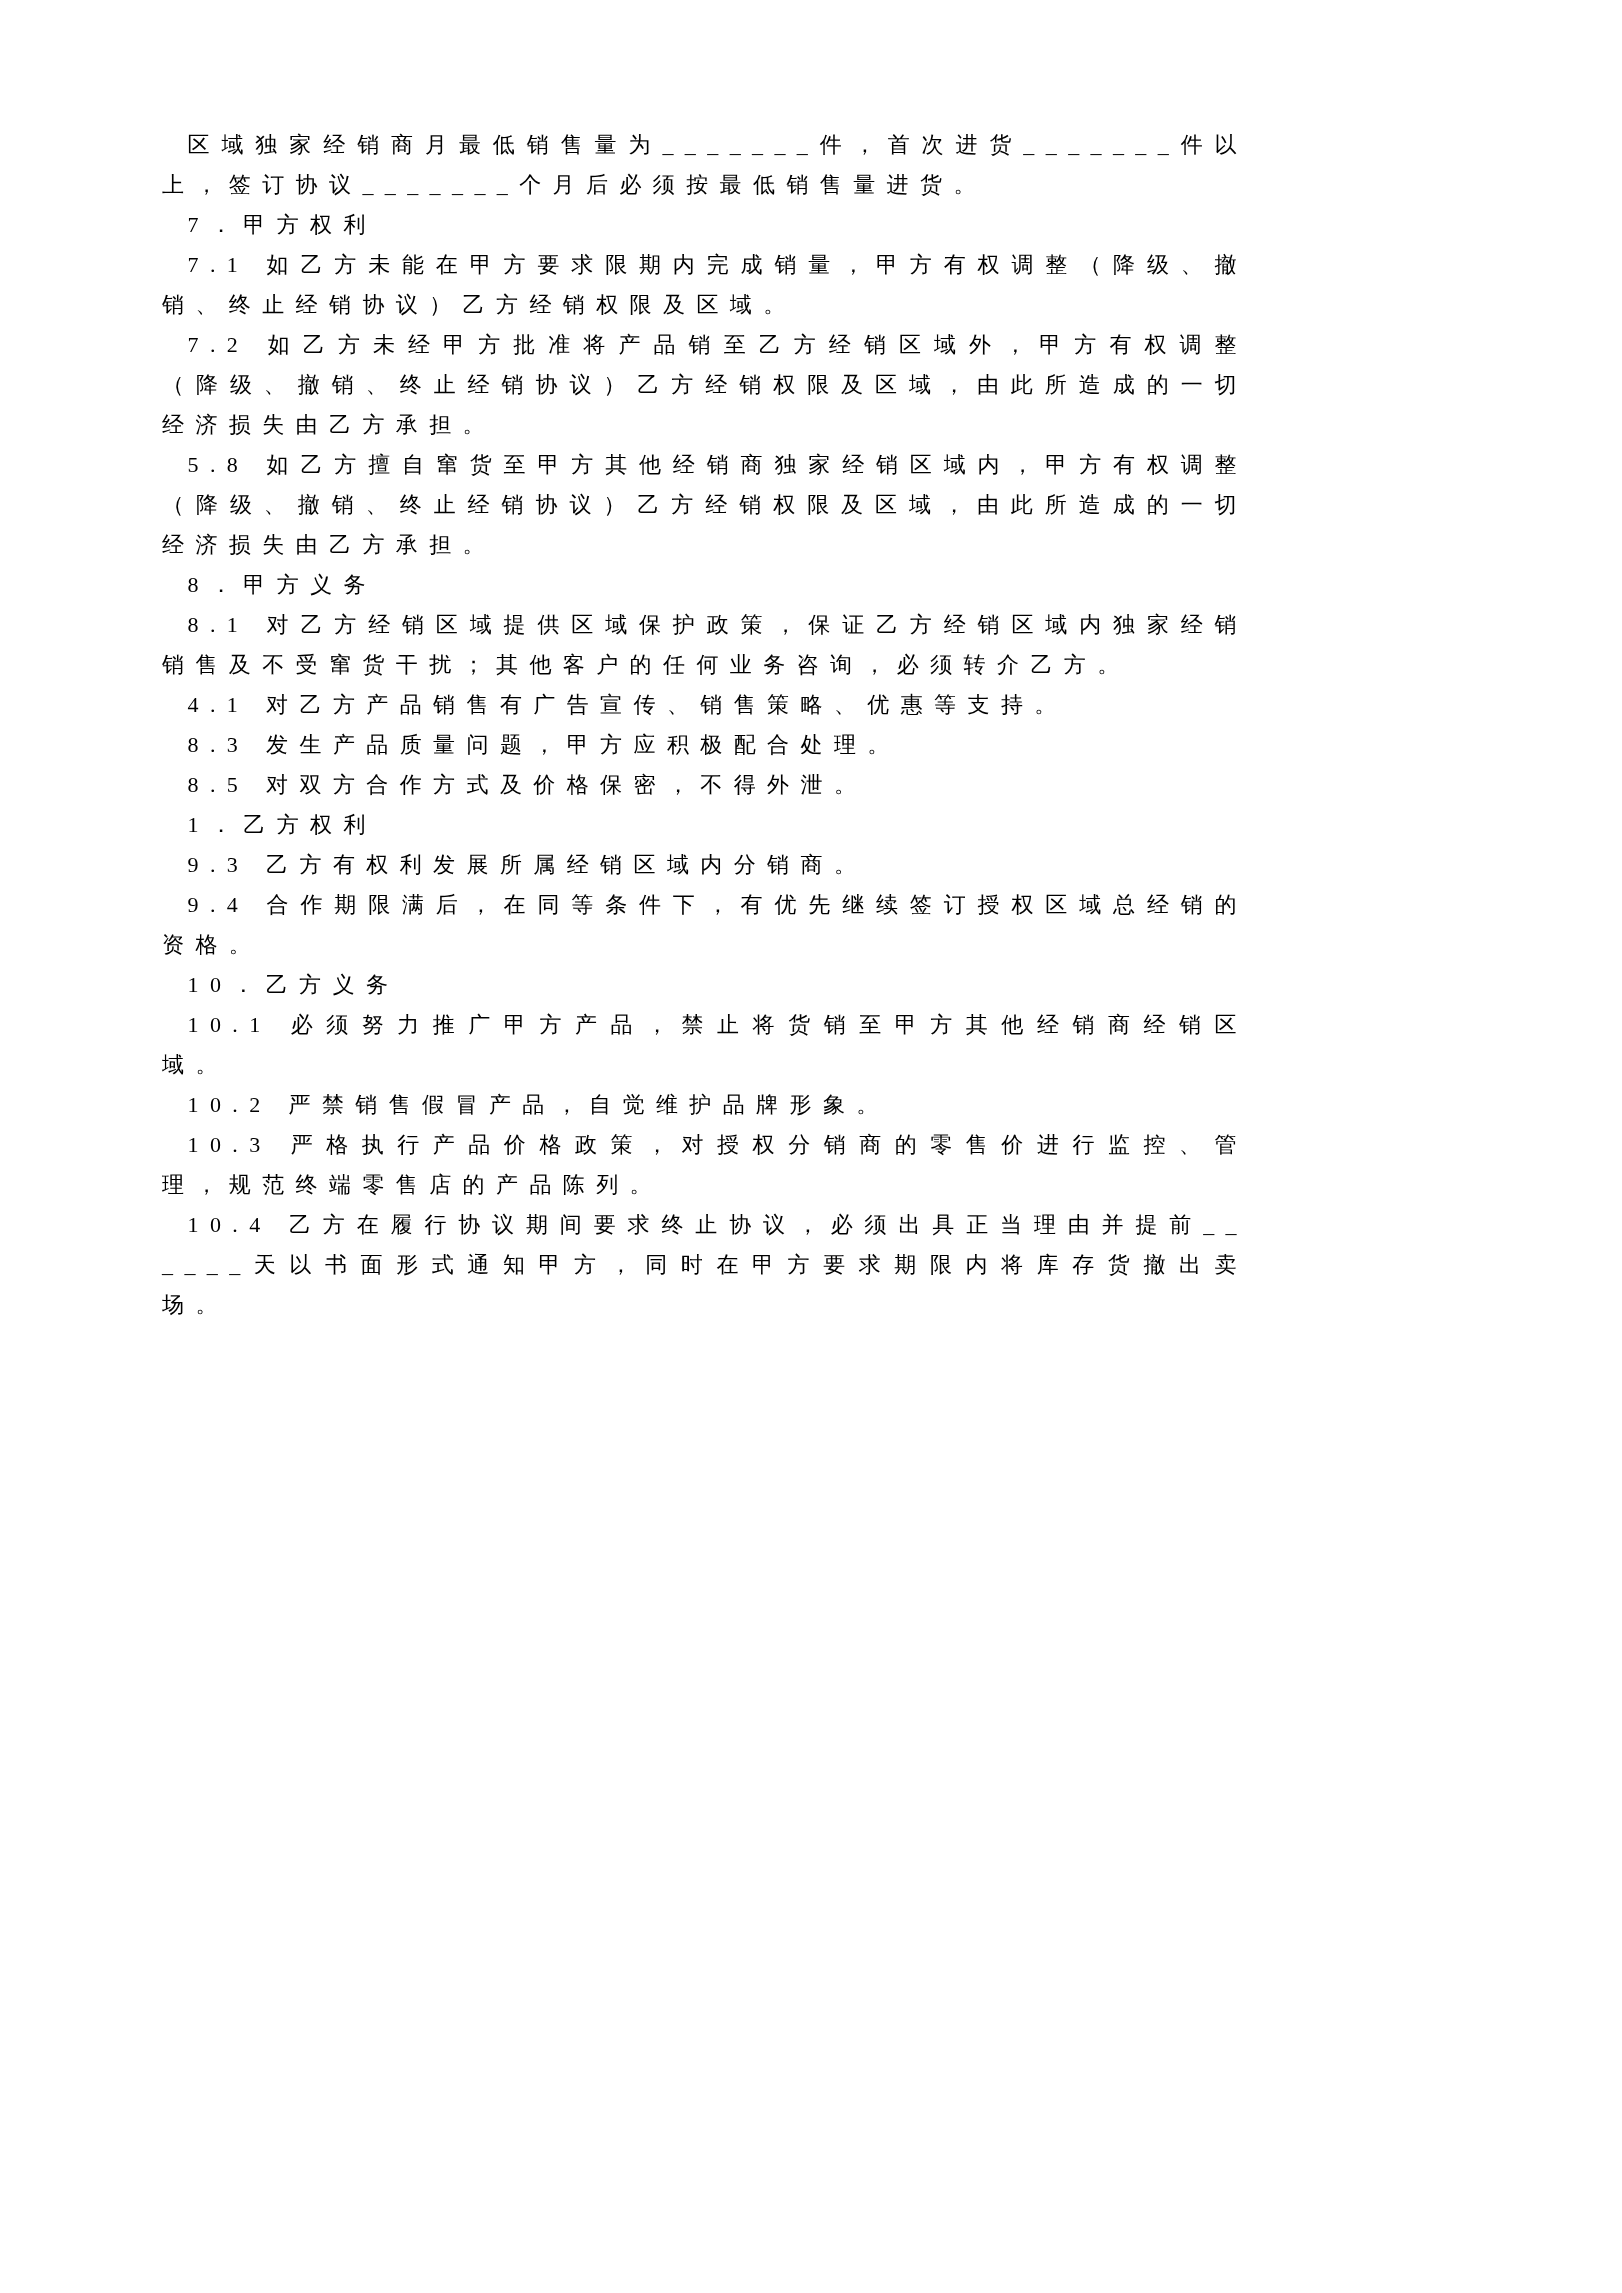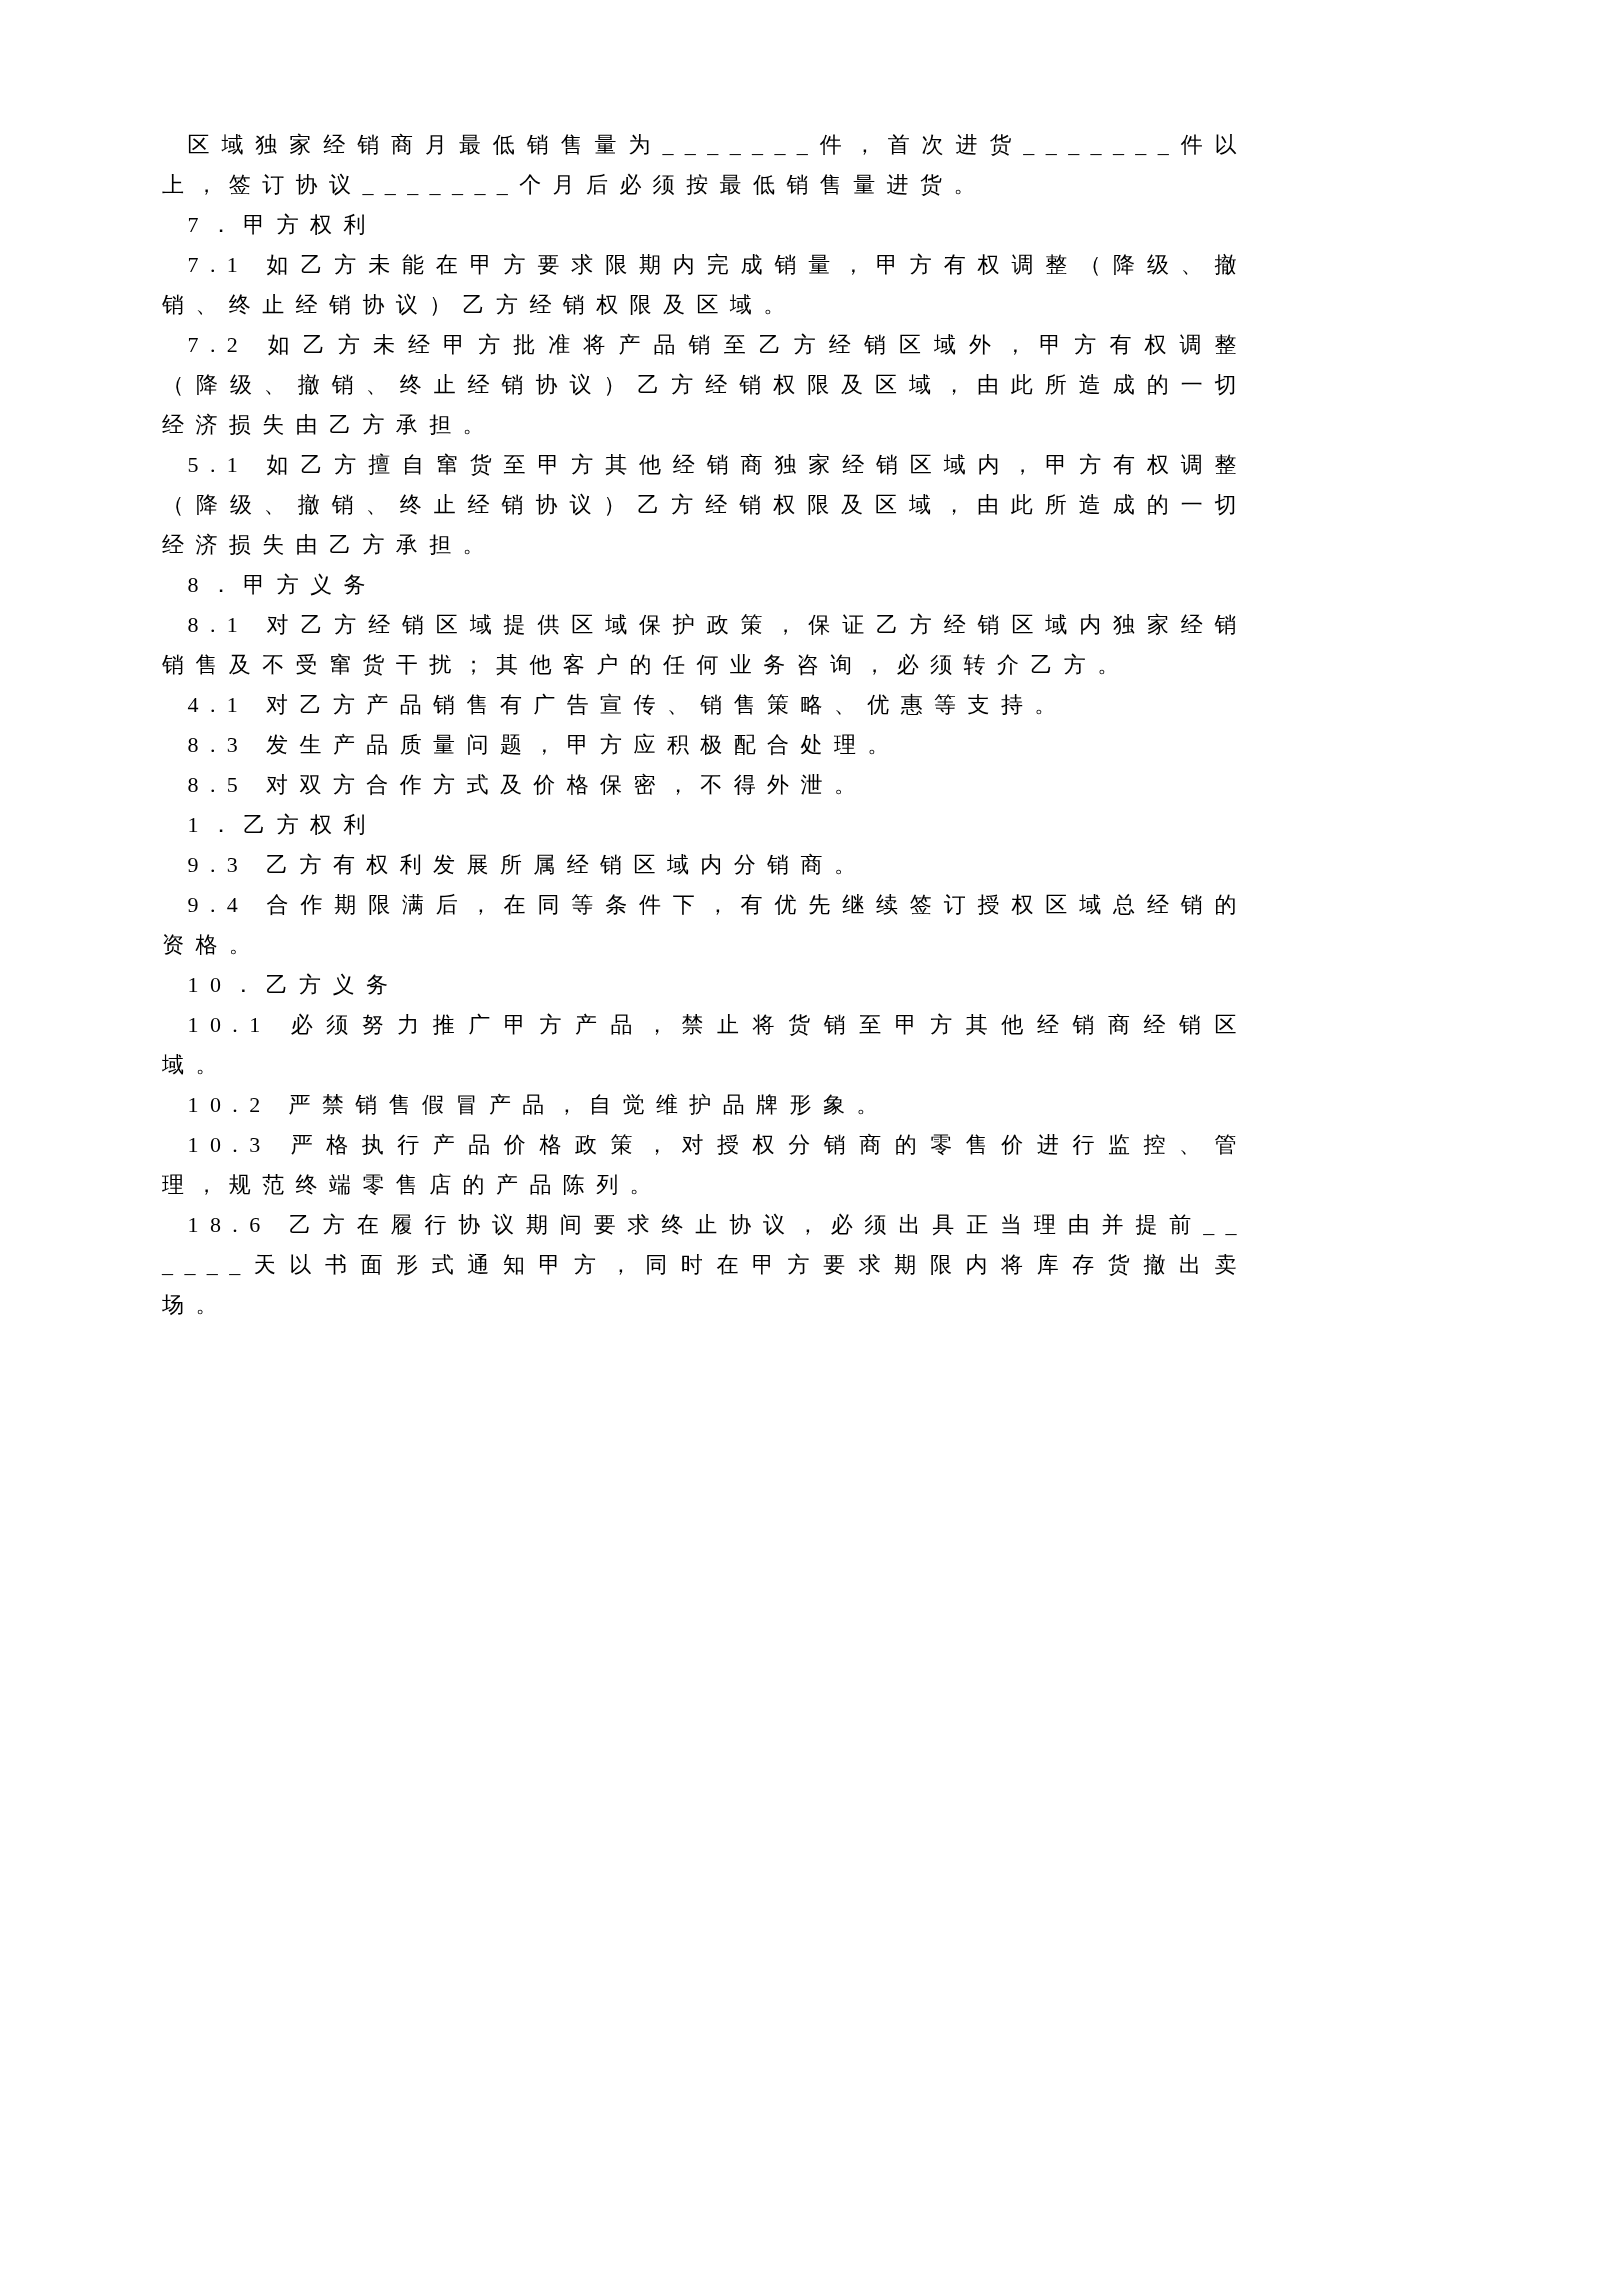--- a/index.html
+++ b/index.html
@@ -35,29 +35,29 @@
 </style>
 </head>
 <body>
 
 <div class="page">
   <div class="doc-content">
       <p class="para">区域独家经销商月最低销售量为_______件，首次进货_______件以上，签订协议_______个月后必须按最低销售量进货。</p>
       <p class="para">7．甲方权利</p>
       <p class="para">7.1 如乙方未能在甲方要求限期内完成销量，甲方有权调整（降级、撤销、终止经销协议）乙方经销权限及区域。</p>
       <p class="para">7.2 如乙方未经甲方批准将产品销至乙方经销区域外，甲方有权调整（降级、撤销、终止经销协议）乙方经销权限及区域，由此所造成的一切经济损失由乙方承担。</p>
-      <p class="para">5.1 如乙方擅自窜货至甲方其他经销商独家经销区域内，甲方有权调整（降级、撤销、终止经销协议）乙方经销权限及区域，由此所造成的一切经济损失由乙方承担。</p>
+      <p class="para">5.8 如乙方擅自窜货至甲方其他经销商独家经销区域内，甲方有权调整（降级、撤销、终止经销协议）乙方经销权限及区域，由此所造成的一切经济损失由乙方承担。</p>
       <p class="para">8．甲方义务</p>
       <p class="para">8.1 对乙方经销区域提供区域保护政策，保证乙方经销区域内独家经销销售及不受窜货干扰；其他客户的任何业务咨询，必须转介乙方。</p>
       <p class="para">4.1 对乙方产品销售有广告宣传、销售策略、优惠等支持。</p>
       <p class="para">8.3 发生产品质量问题，甲方应积极配合处理。</p>
       <p class="para">8.5 对双方合作方式及价格保密，不得外泄。</p>
       <p class="para">1．乙方权利</p>
       <p class="para">9.3 乙方有权利发展所属经销区域内分销商。</p>
       <p class="para">9.4 合作期限满后，在同等条件下，有优先继续签订授权区域总经销的资格。</p>
       <p class="para">10．乙方义务</p>
       <p class="para">10.1 必须努力推广甲方产品，禁止将货销至甲方其他经销商经销区域。</p>
       <p class="para">10.2 严禁销售假冒产品，自觉维护品牌形象。</p>
       <p class="para">10.3 严格执行产品价格政策，对授权分销商的零售价进行监控、管理，规范终端零售店的产品陈列。</p>
-      <p class="para">18.6 乙方在履行协议期间要求终止协议，必须出具正当理由并提前______天以书面形式通知甲方，同时在甲方要求期限内将库存货撤出卖场。</p>
+      <p class="para">10.4 乙方在履行协议期间要求终止协议，必须出具正当理由并提前______天以书面形式通知甲方，同时在甲方要求期限内将库存货撤出卖场。</p>
     </div>
 </div>
 
 
 </body></html>

